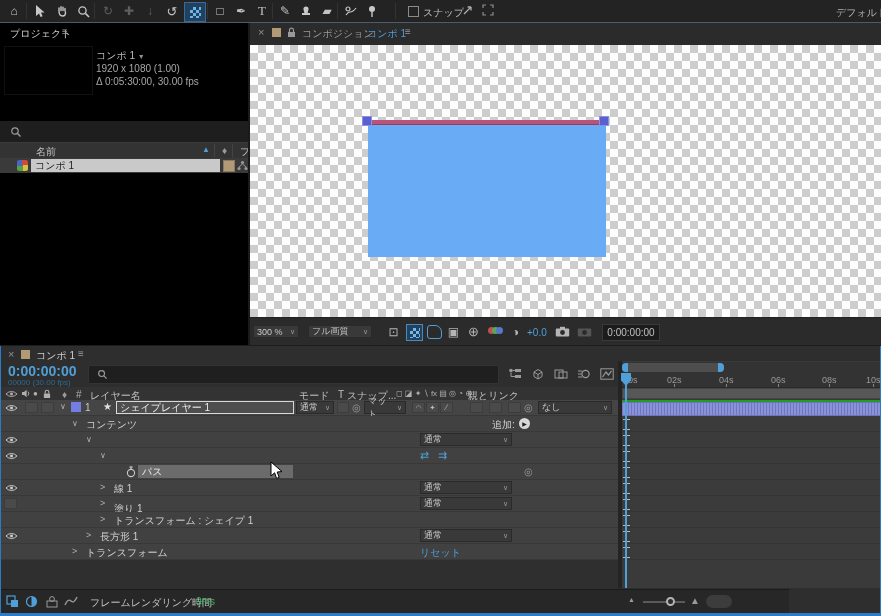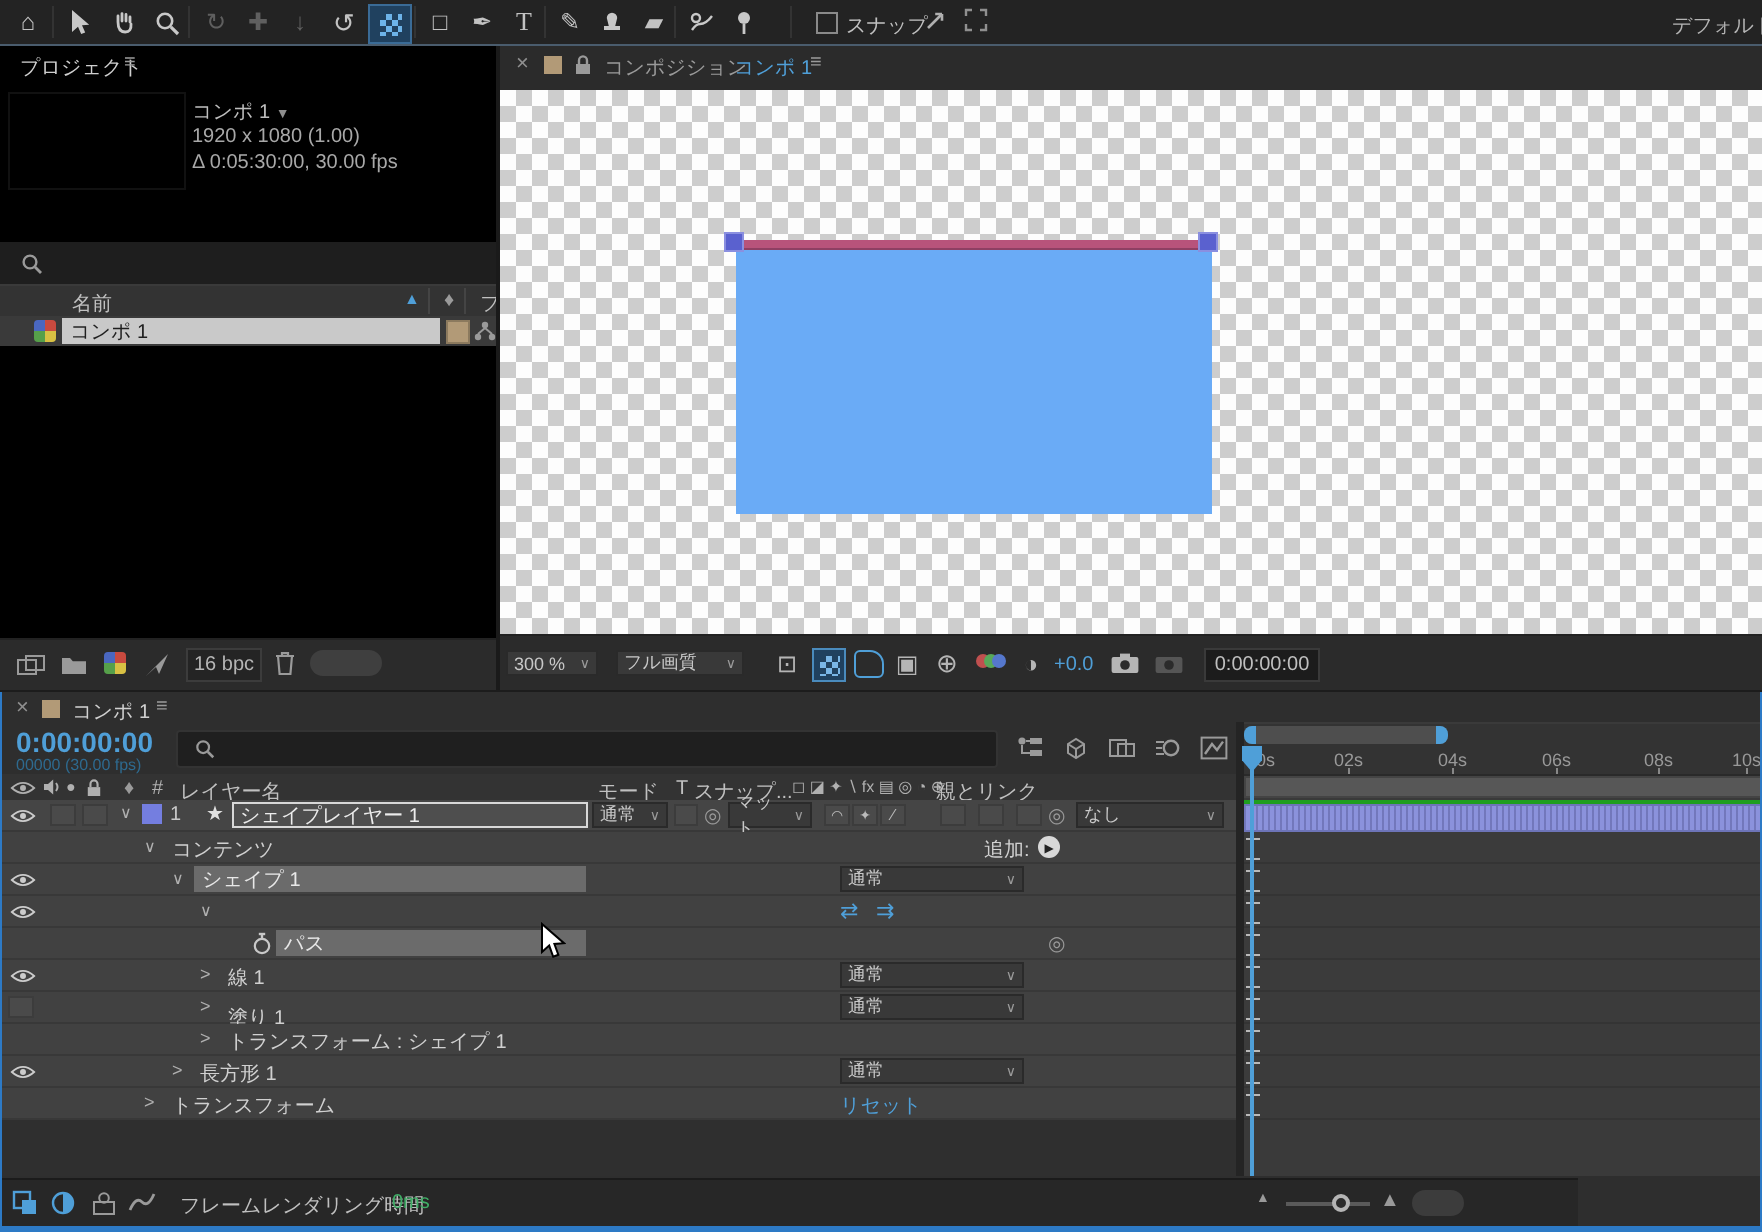--- a/index.html
+++ b/index.html
@@ -142,38 +142,20 @@
       <div class="a pinwheel" style="left:17px;top:2px"></div>
       <div class="a" style="left:31px;top:1px;width:189px;height:13px;background:#c9c9c9;color:#1f1f1f;display:flex;align-items:center;padding:0 4px;box-sizing:border-box">コンポ 1</div>
       <div class="a" style="left:223px;top:2px;width:10px;height:10px;background:#b29a77;border:1px solid #8c7a5e"></div>
       <svg class="a" style="left:237px;top:2px" width="11" height="11" viewBox="0 0 11 11">
           <circle cx="5.5" cy="2.5" r="1.6" fill="#9a9a9a"></circle>
           <circle cx="2" cy="8.5" r="1.6" fill="#9a9a9a"></circle>
           <circle cx="9" cy="8.5" r="1.6" fill="#9a9a9a"></circle>
           <path d="M5.5 4 L2 7 M5.5 4 L9 7" stroke="#9a9a9a"></path>
         </svg>
     </div>
-    <div class="a" style="left:0;top:296px;width:248px;height:26px;background:#2b2b2b;border-top:1px solid #222">
-      <svg class="a" style="left:8px;top:7px" width="16" height="12" viewBox="0 0 16 12">
-          <rect x="1" y="3" width="9" height="7" fill="none" stroke="#9a9a9a"></rect>
-          <rect x="5" y="1" width="9" height="7" fill="none" stroke="#9a9a9a"></rect>
-        </svg>
-      <svg class="a" style="left:30px;top:7px" width="14" height="11" viewBox="0 0 14 11">
-          <path d="M1 2 h4 l1.4 1.6 H13 V10 H1 Z" fill="#9a9a9a"></path>
-        </svg>
-      <div class="a pinwheel" style="left:52px;top:6px"></div>
-      <svg class="a" style="left:72px;top:6px" width="13" height="13" viewBox="0 0 13 13">
-          <path d="M1 12 L12 1 L7.5 11 L6 7.5 L1 12 Z" fill="#9a9a9a"></path>
-        </svg>
-      <div class="a" style="left:93px;top:4px;width:36px;height:15px;background:#242424;border:1px solid #3c3c3c;display:flex;align-items:center;justify-content:center;color:#b5b5b5">16 bpc</div>
-      <svg class="a" style="left:137px;top:5px" width="11" height="13" viewBox="0 0 11 13">
-          <path d="M1 3 h9 M4 3 V1.6 h3 V3 M2 3 l0.8 9 h5.4 L9 3" fill="none" stroke="#9a9a9a" stroke-width="1.1"></path>
-        </svg>
-      <div class="a" style="left:155px;top:5px;width:36px;height:13px;background:#3f3f3f;border-radius:7px"></div>
-    </div>
   </div>
   <div class="a" style="top:23px;left:248px;width:2px;height:322px;background:#1a1a1a"></div>
 
   <div class="a" style="top:23px;left:250px;width:631px;height:322px;background:#2b2b2b">
     <span class="a" style="left:8px;top:3px;color:#8f8f8f;font-size:11px">×</span>
     <span class="a" style="left:22px;top:5px;width:9px;height:9px;background:#b29a77"></span>
     <svg class="a" style="left:37px;top:4px" width="9" height="11" viewBox="0 0 9 11">
         <rect x="1" y="5" width="7" height="5" fill="#9a9a9a"></rect>
         <path d="M2.5 5 V3.2 a2 2 0 0 1 4 0 V5" fill="none" stroke="#9a9a9a" stroke-width="1.2"></path>
       </svg>
@@ -342,21 +324,20 @@
       <span class="a ic" style="left:519px;top:2px;width:11px;height:11px;border-radius:50%;background:#d8d8d8;color:#222;font-size:6px">
           <span>▶</span>
         </span>
     </div>
     <div class="row" style="top:87px">
       <svg class="a" style="left:5px;top:4px" width="13" height="8" viewBox="0 0 14 8">
           <path d="M1 4 Q7 -1.5 13 4 Q7 9.5 1 4 Z" fill="none" stroke="#ccc"></path>
           <circle cx="7" cy="4" r="1.6" fill="#ccc"></circle>
         </svg>
       <span class="a" style="left:86px;top:3px;color:#b0b0b0;font-size:8px">∨</span>
-      <div class="a hl" style="left:97px;top:1px;width:196px">シェイプ 1</div>
       <div class="a dd" style="left:420px;top:1px;width:92px">
           <span>通常</span>
           <span class="c">∨</span>
         </div>
     </div>
     <div class="row" style="top:103px">
       <svg class="a" style="left:5px;top:4px" width="13" height="8" viewBox="0 0 14 8">
           <path d="M1 4 Q7 -1.5 13 4 Q7 9.5 1 4 Z" fill="none" stroke="#ccc"></path>
           <circle cx="7" cy="4" r="1.6" fill="#ccc"></circle>
         </svg>

